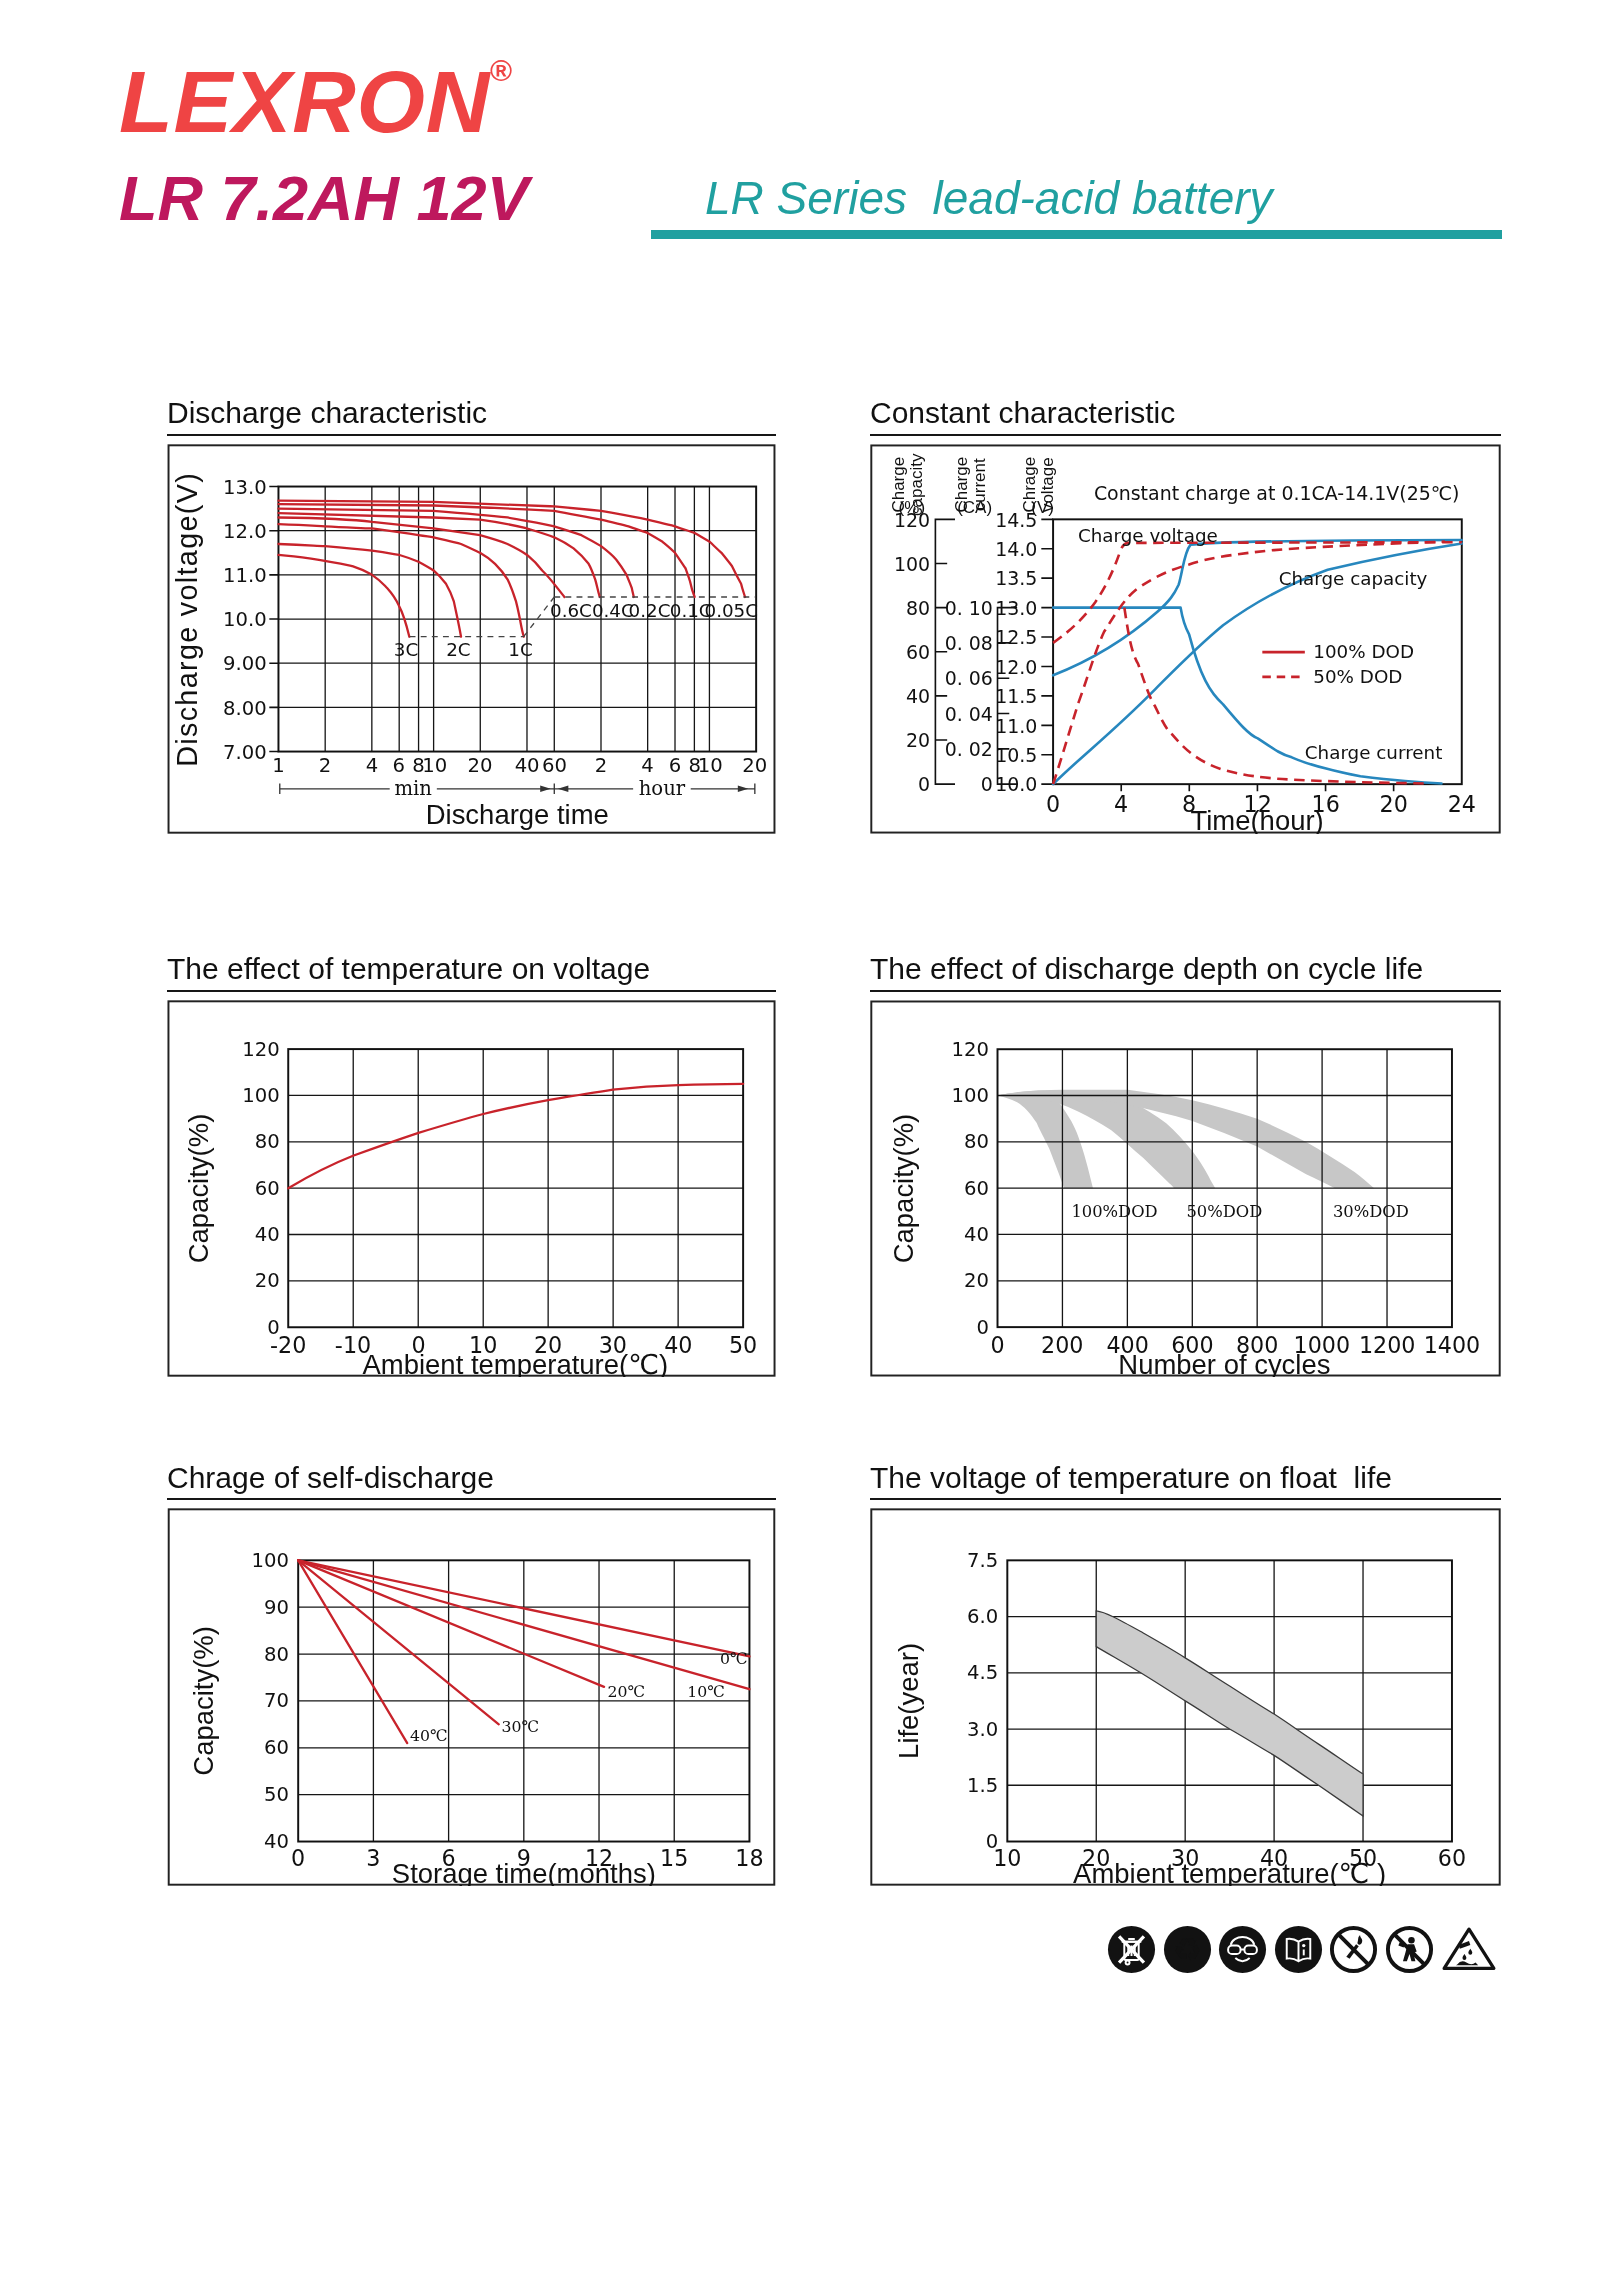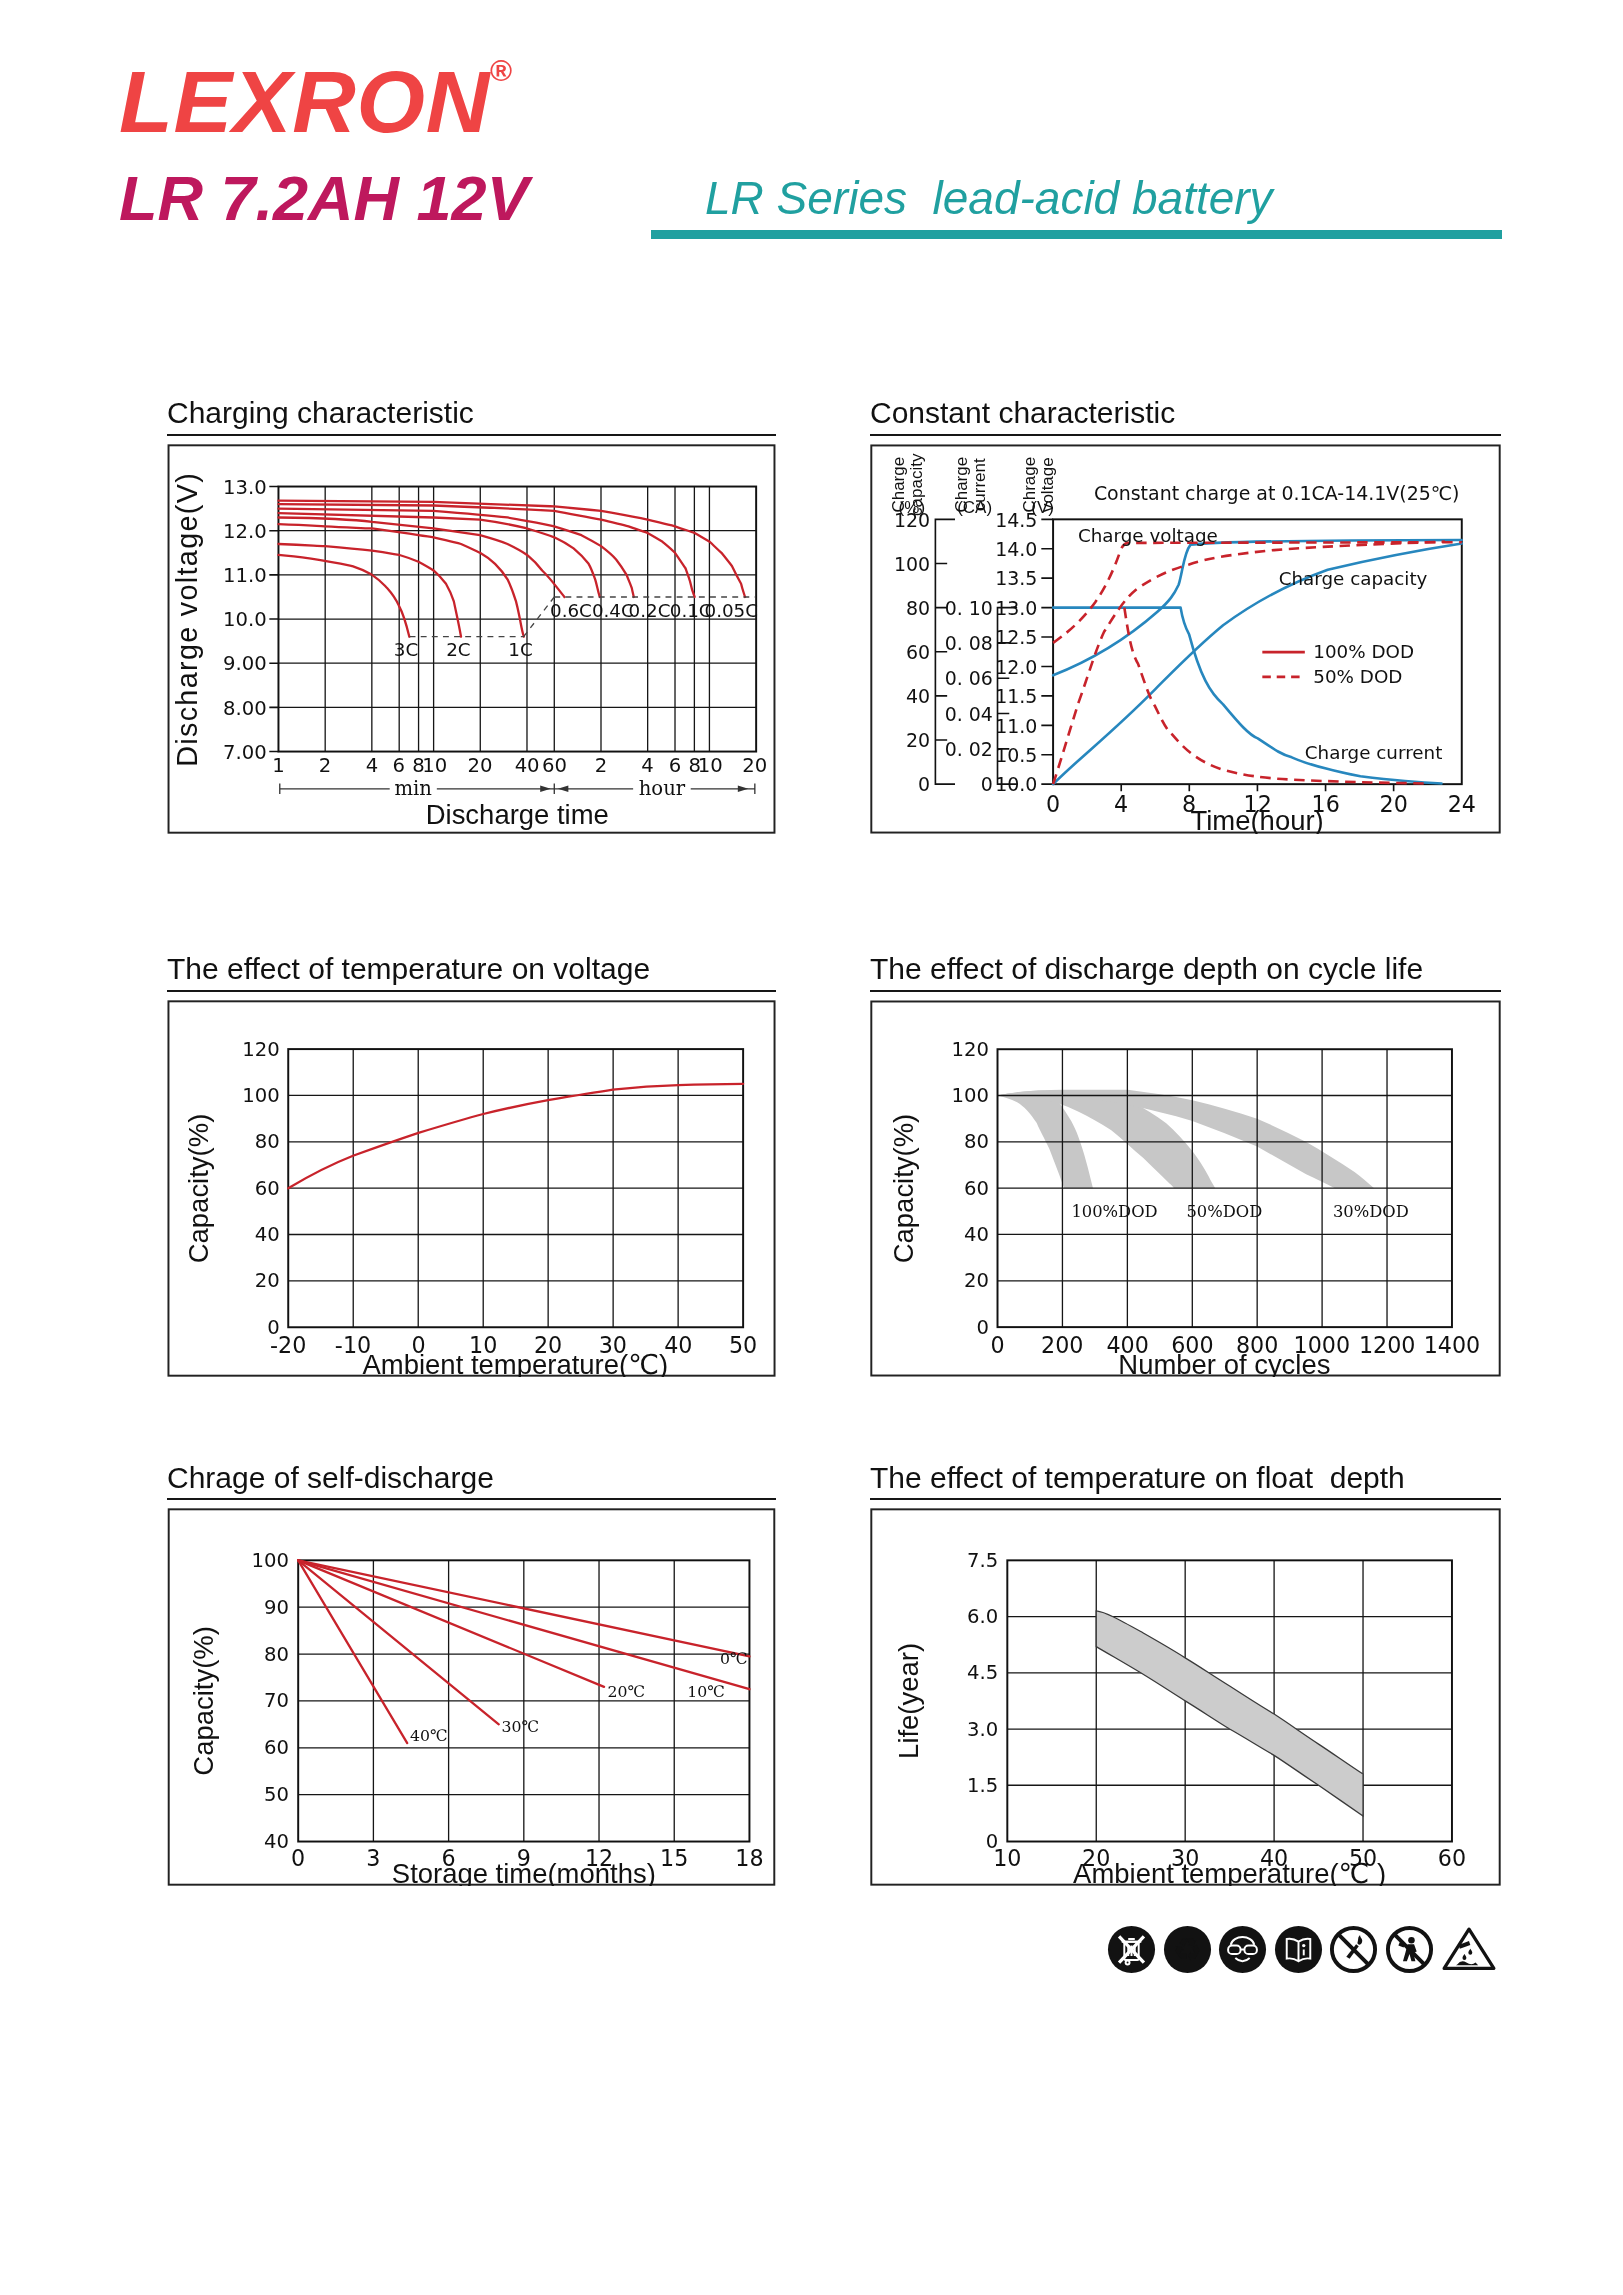--- a/index.html
+++ b/index.html
@@ -37,21 +37,21 @@
   .ic{display:block}
 </style>
 </head>
 <body>
 
 <div class="abs brand" style="left:119px;top:51px"><span>LEXRON</span><span class="reg">®</span></div>
 <div class="abs model" style="left:119px;top:162px">LR 7.2AH 12V</div>
 <div class="abs series" style="left:705px;top:171px">LR Series  lead-acid battery</div>
 <div class="abs rule-teal" style="left:651px;top:230px;width:851px"></div>
 
-<div class="abs section-title" style="left:167px;top:396px">Charging characteristic</div>
+<div class="abs section-title" style="left:167px;top:396px">Discharge characteristic</div>
 <div class="abs rule" style="left:167px;top:434px;width:609px"></div>
 <svg class="abs" style="left:167px;top:444px" width="609" height="390" viewBox="0 0 930 596">
   <rect class="obox" x="2" y="2" width="926" height="592"></rect>
   <g class="grid">
     <path d="M241.4,65 V470 M312.7,65 V470 M354.5,65 V470 M384.1,65 V470 M407.1,65 V470 M478.4,65 V470 M549.8,65 V470 M591.5,65 V470 M662.9,65 V470 M734.2,65 V470 M776,65 V470 M805.6,65 V470 M828.6,65 V470"></path>
     <path d="M170,132.5 H900 M170,200 H900 M170,267.5 H900 M170,335 H900 M170,402.5 H900"></path>
   </g>
   <rect class="pbor" x="170" y="65" width="730" height="405"></rect>
   <g class="tick">
       <path d="M156,65 H170 M156,132.5 H170 M156,200 H170 M156,267.5 H170 M156,335 H170 M156,402.5 H170 M156,470 H170"></path>
@@ -327,21 +327,21 @@
     <text x="430" y="548">6</text>
     <text x="545" y="548">9</text>
     <text x="660" y="548">12</text>
     <text x="775" y="548">15</text>
     <text x="890" y="548">18</text>
   </g>
   <text class="axl" x="545" y="574" text-anchor="middle">Storage time(months)</text>
   <text class="axl" x="70" y="295" text-anchor="middle" transform="rotate(-90 70 295)">Capacity(%)</text>
 </svg>
 
-<div class="abs section-title" style="left:870px;top:1461px">The effect of temperature on float  depth</div>
+<div class="abs section-title" style="left:870px;top:1461px">The voltage of temperature on float  life</div>
 <div class="abs rule" style="left:870px;top:1498px;width:631px"></div>
 <svg class="abs" style="left:870px;top:1508px" width="631" height="378" viewBox="0 0 965 578">
   <rect class="obox" x="2" y="2" width="961" height="574"></rect>
   <g class="grid">
     <path d="M346,80 V510 M482,80 V510 M618,80 V510 M754,80 V510"></path>
     <path d="M210,166 H890 M210,252 H890 M210,338 H890 M210,424 H890"></path>
   </g>
   <rect class="pbor" x="210" y="80" width="680" height="430"></rect>
   <path class="band2" d="M346,157.4 C360,159 380,170 414,188.9 C437,202 460,215 482,229.1 C505,243 527,258 550,272.1 C573,287 595,301 618,315.1 C641,330 663,346 686,361 C709,376 731,392 754,406.8 L754,471 C731,455 709,440 686,424 C663,409 641,393 618,378.2 C595,365 573,351 550,338 C527,324 505,309 482,295 C460,281 437,266 414,252 C391,238 368,225 346,211.9 Z"></path>
   <g class="tk" text-anchor="end">

